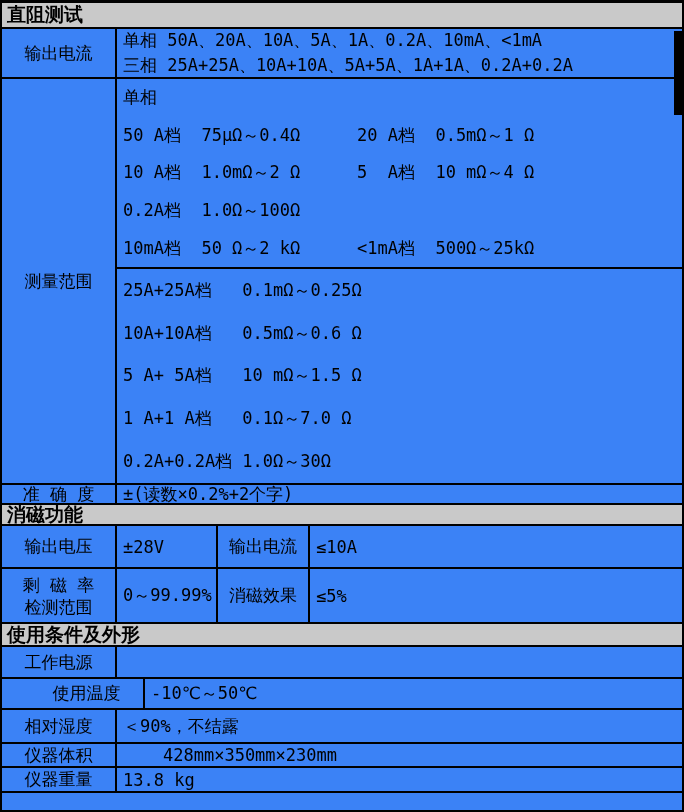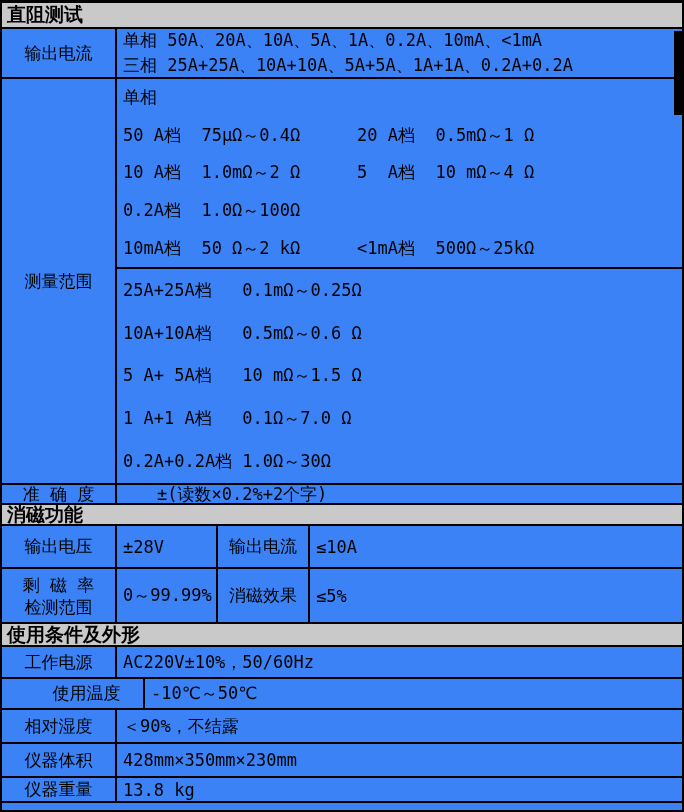--- a/index.html
+++ b/index.html
@@ -52,30 +52,30 @@
   .mblock { display: flex; flex-direction: column; }
   .mblock-sp { height: 190px; border-bottom: 2px solid #000; }
   .mblock-tp { flex: 1; }
   .mline { flex: 1; display: flex; align-items: center; font-size: 17px; white-space: pre; padding-left: 6px; }
   .mline .mleft { width: 234px; flex: none; white-space: pre; }
   .mline .mright { white-space: pre; }
   
   .h-hdr1 { height: 26px; }
   .h-outcur { height: 50px; }
   .h-measure { height: 406px; }
-  .h-acc { height: 20px; gap: 34px; }
+  .h-acc { height: 20px; }
   .h-acc .cell { font-size: 17px; line-height: 1; }
   .h-hdr2 { height: 21px; }
   .h-dm1 { height: 43px; }
   .h-dm2 { height: 55px; }
   .h-hdr3 { height: 23px; }
   .h-c1 { height: 32px; }
   .h-c2 { height: 31px; padding-left: 28px; }
   .h-c3 { height: 34px; }
-  .h-c4 { height: 34px; }
+  .h-c4 { height: 24px; gap: 40px; }
   .scan-bar {
     position: absolute;
     top: 28px;
     right: 0;
     width: 8px;
     height: 84px;
     background: #000;
   }
 </style>
 </head>
@@ -151,21 +151,20 @@
     <div class="cell w-lbl2">消磁效果</div>
     <div class="cell val">≤5%</div>
   </div>
 
   <div class="hdr h-hdr3">
     <span>使用条件及外形</span>
   </div>
 
   <div class="row h-c1">
     <div class="cell lbl w-lbl">工作电源</div>
-    <div class="cell val">AC220V±10%，50/60Hz</div>
   </div>
   <div class="row h-c2">
     <div class="cell lbl w-lbl">使用温度</div>
     <div class="cell val">-10℃～50℃</div>
   </div>
   <div class="row h-c3">
     <div class="cell lbl w-lbl">相对湿度</div>
     <div class="cell val">＜90%，不结露</div>
   </div>
   <div class="row h-c4">

